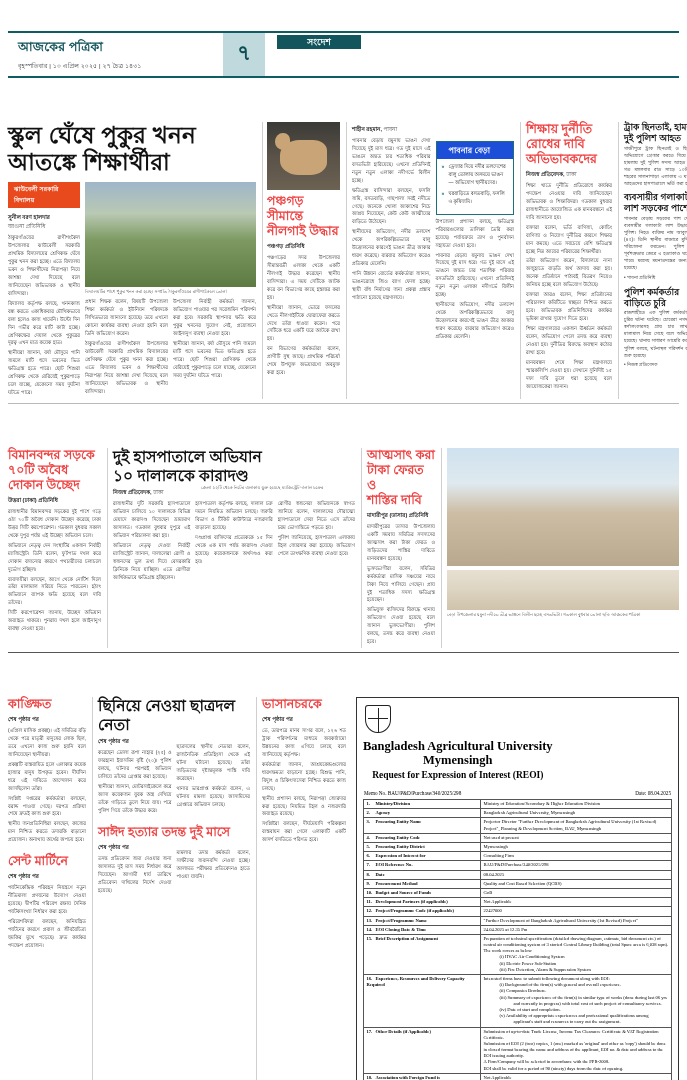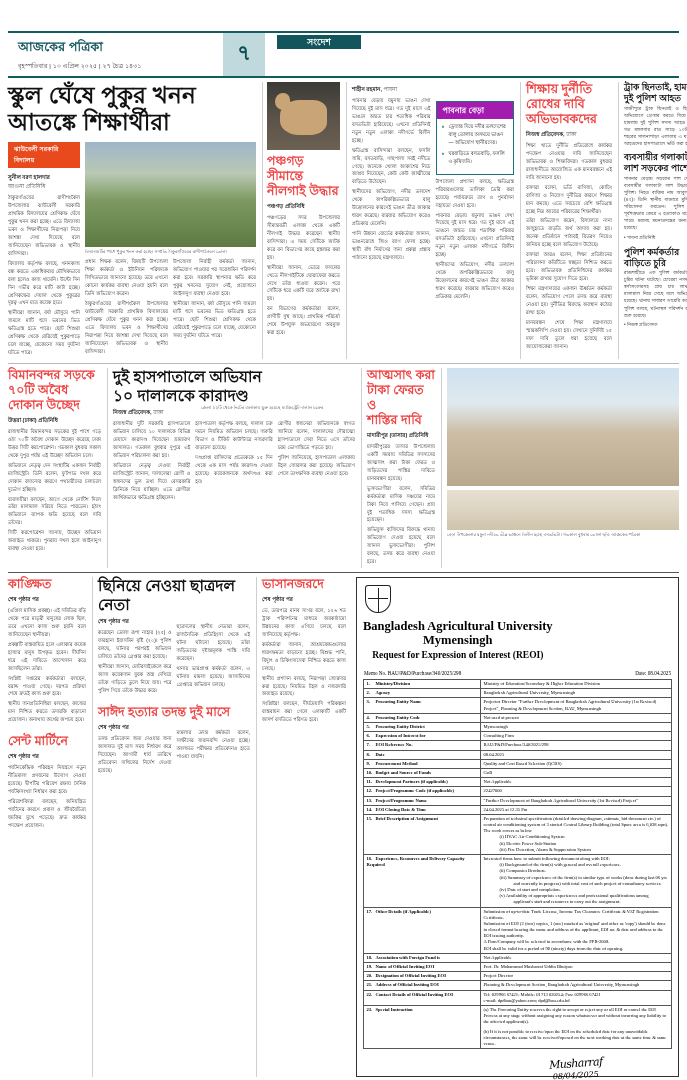--- a/index.html
+++ b/index.html
@@ -35,21 +35,21 @@
     display: flex; align-items: center; justify-content: center;
     font-size: 9px; font-weight: bold; height: 14px; align-self: flex-start; margin-top: 2px;
   }
 
   
   .body-wrap { position: relative; margin: 0 8px; }
   .rule-h { border-top: 1px solid #b9b9b9; margin: 4px 0; }
   .rule-h.dark { border-top: 1.4px solid #555; }
 
   .cols { display: flex; gap: 6px; }
-  .col { flex: 1; position: relative; }
+  .col { flex: 1; position: relative; margin-top: 40px; }
   .vrule { border-left: 1px solid #cfcfcf; }
 
   
   h1.head-xl { font-size: 23px; line-height: 1.18; font-weight: bold; color: #111; letter-spacing: .2px; }
   h2.head-lg { font-size: 15.5px; line-height: 1.2; font-weight: bold; color: #111; }
   h2.head-md { font-size: 12.5px; line-height: 1.2; font-weight: bold; color: #ef4444; }
   h3.head-xs { font-size: 9px; line-height: 1.25; font-weight: bold; color: #111; }
 
   .byline { font-size: 5.6px; font-weight: bold; color: #222; margin: 3px 0 3px 0; }
   .byline .loc { font-weight: normal; color: #555; }
@@ -72,22 +72,22 @@
 
   .goat {
     position: absolute; left: 18%; top: 26%; width: 64%; height: 52%;
     background: #c9a477; border-radius: 42% 30% 36% 40%;
   }
   .goat:before { content:""; position:absolute; left:-12%; top:-18%; width:34%; height:46%; background:#c9a477; border-radius:50% 40% 30% 50%; }
 
   
   .infobox { border: 1px solid #1d6f78; margin-top: 4px; }
   .infobox-head {
-    background: #a21caf; color: #fff; font-size: 8px; font-weight: bold;
-    padding: 2px 6px;
+    background: #1d4ed8; color: #fff; font-size: 8px; font-weight: bold;
+    padding: 2px 12px;
   }
   .infobox-body { padding: 4px 5px; font-size: 5px; line-height: 1.55; color: #222; }
   .infobox-body li { list-style: none; margin-bottom: 4px; position: relative; padding-left: 7px; }
   .infobox-body li:before { content: "\00BB"; position: absolute; left: 0; color: #1d6f78; font-weight: bold; }
 
   .sidebar-item { margin-bottom: 5px; }
   .sidebar-item .txt { font-size: 4.6px; line-height: 1.55; }
   .bullet-line { font-size: 4.6px; color: #333; margin-top: 2px; }
 
   
@@ -389,21 +389,21 @@
             <div class="byline">শেষ পৃষ্ঠার পর</div>
             <div class="txt">তদন্ত প্রতিবেদন জমা দেওয়ার জন্য আদালত দুই মাস সময় নির্ধারণ করে দিয়েছেন। আগামী ধার্য তারিখে প্রতিবেদন দাখিলের নির্দেশ দেওয়া হয়েছে।</div>
           </div>
           <div style="flex:1;">
             <div class="txt" style="margin-top:9px;">মামলার তদন্ত কর্মকর্তা বলেন, সাক্ষীদের জবানবন্দি নেওয়া হচ্ছে। আলামত পরীক্ষার প্রতিবেদনও হাতে পাওয়া যায়নি।</div>
           </div>
         </div>
       </div>
 
       <div class="col vrule" style="flex:0 0 90px;padding-left:5px;">
-        <h2 class="head-md">ভাসানজরদে</h2>
+        <h2 class="head-md">ভাসানচরকে</h2>
         <div class="byline">শেষ পৃষ্ঠার পর</div>
         <div class="txt">
           <p>তে, তারপরে মানব সাগর বলে, ১২৬ শত ট্রাক পরিদর্শনের মাধ্যমে অবকাঠামো উন্নয়নের কাজ এগিয়ে চলছে বলে জানিয়েছে কর্তৃপক্ষ।</p>
           <p>কর্মকর্তারা জানান, আশ্রয়কেন্দ্রগুলোর ধারণক্ষমতা বাড়ানো হচ্ছে। বিশুদ্ধ পানি, বিদ্যুৎ ও চিকিৎসাসেবা নিশ্চিত করতে কাজ চলছে।</p>
           <p>স্থানীয় প্রশাসন বলছে, নিরাপত্তা জোরদার করা হয়েছে। নিয়মিত টহল ও নজরদারি অব্যাহত রয়েছে।</p>
           <p>সংশ্লিষ্টরা বলছেন, দীর্ঘমেয়াদি পরিকল্পনা বাস্তবায়ন করা গেলে এলাকাটি একটি আদর্শ বসতিতে পরিণত হবে।</p>
         </div>
       </div>
 
       <div class="col" style="flex:1;padding-left:4px;">

